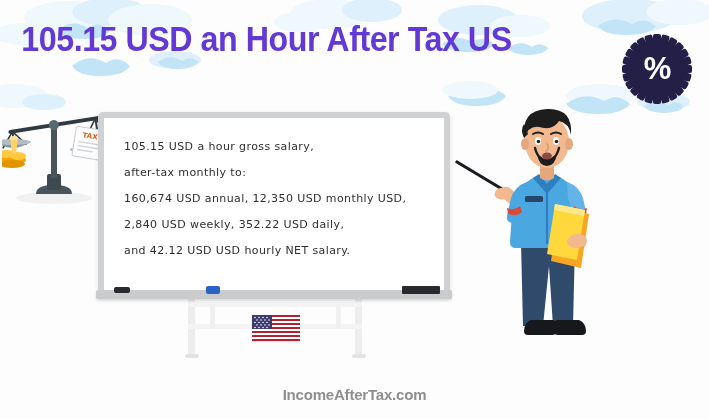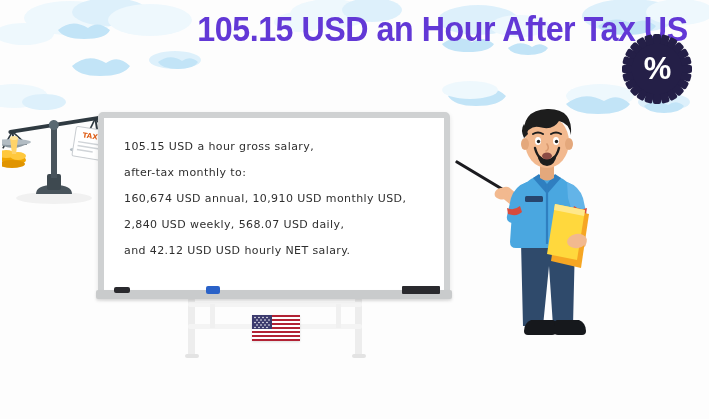--- a/index.html
+++ b/index.html
@@ -9,22 +9,22 @@
     font-family:"Liberation Sans", sans-serif;
     position:relative;
   }
   #stage{position:absolute;left:0;top:0;width:709px;height:419px;overflow:hidden;background:#fdfdfd;}
 
   
   .cloudlayer{position:absolute;left:0;top:0;width:709px;height:419px;pointer-events:none;}
 
   
   #title-bar{
-    position:absolute;left:0;top:6px;width:709px;height:48px;
-    text-align:right;z-index:6;
+    position:absolute;left:0;top:16px;width:709px;height:48px;
+    text-align:left;z-index:6;
   }
   #page-title{
     display:inline-block;
     font-family:"Liberation Sans", sans-serif;
     font-weight:bold;
     font-size:35px;
     letter-spacing:-0.5px;
     color:#6238d6;
     line-height:46px;
     transform:scaleX(0.92);
@@ -233,22 +233,22 @@
     <rect x="30" y="6" width="5" height="24" fill="#f0f0f0"></rect>
     <rect x="156" y="6" width="5" height="24" fill="#f0f0f0"></rect>
     <rect x="5" y="56" width="14" height="4" rx="2" fill="#e3e3e3"></rect>
     <rect x="172" y="56" width="14" height="4" rx="2" fill="#e3e3e3"></rect>
   </svg>
 
   <div id="whiteboard">
     <div id="board-text">
       <span class="ln">105.15 USD a hour gross salary,</span>
       <span class="ln">after-tax monthly to:</span>
-      <span class="ln">160,674 USD annual, 10,910 USD monthly USD,</span>
-      <span class="ln">2,840 USD weekly, 568.07 USD daily,</span>
+      <span class="ln">160,674 USD annual, 12,350 USD monthly USD,</span>
+      <span class="ln">2,840 USD weekly, 352.22 USD daily,</span>
       <span class="ln">and 42.12 USD USD hourly NET salary.</span>
     </div>
   </div>
 
   <div id="board-tray">
     <div id="tray-inner">
       <div class="marker-black"></div>
       <div class="marker-blue"></div>
       <div class="eraser-dark"></div>
     </div>
@@ -349,14 +349,17 @@
     <circle cx="101.5" cy="45.5" r="1.7" fill="#1d1d1d"></circle>
 
     <path d="M92 48 q3 5 -1 7" stroke="#d99a70" stroke-width="1.6" fill="none" stroke-linecap="round"></path>
 
     <path d="M82 58 q10 10 20 0 q-2 12 -10 12 q-8 0 -10 -12z" fill="#1d1d1d"></path>
     <ellipse cx="92" cy="60" rx="5" ry="3.5" fill="#8a4b44"></ellipse>
     <path d="M80 52 q2 8 6 10" stroke="#1d1d1d" stroke-width="2.4" fill="none" stroke-linecap="round"></path>
     <path d="M104 52 q-2 8 -6 10" stroke="#1d1d1d" stroke-width="2.4" fill="none" stroke-linecap="round"></path>
   </svg>
 
+  <div id="footer">
+    <span id="footer-text">IncomeAfterTax.com</span>
+  </div>
 
 </div>
 
 </body></html>

